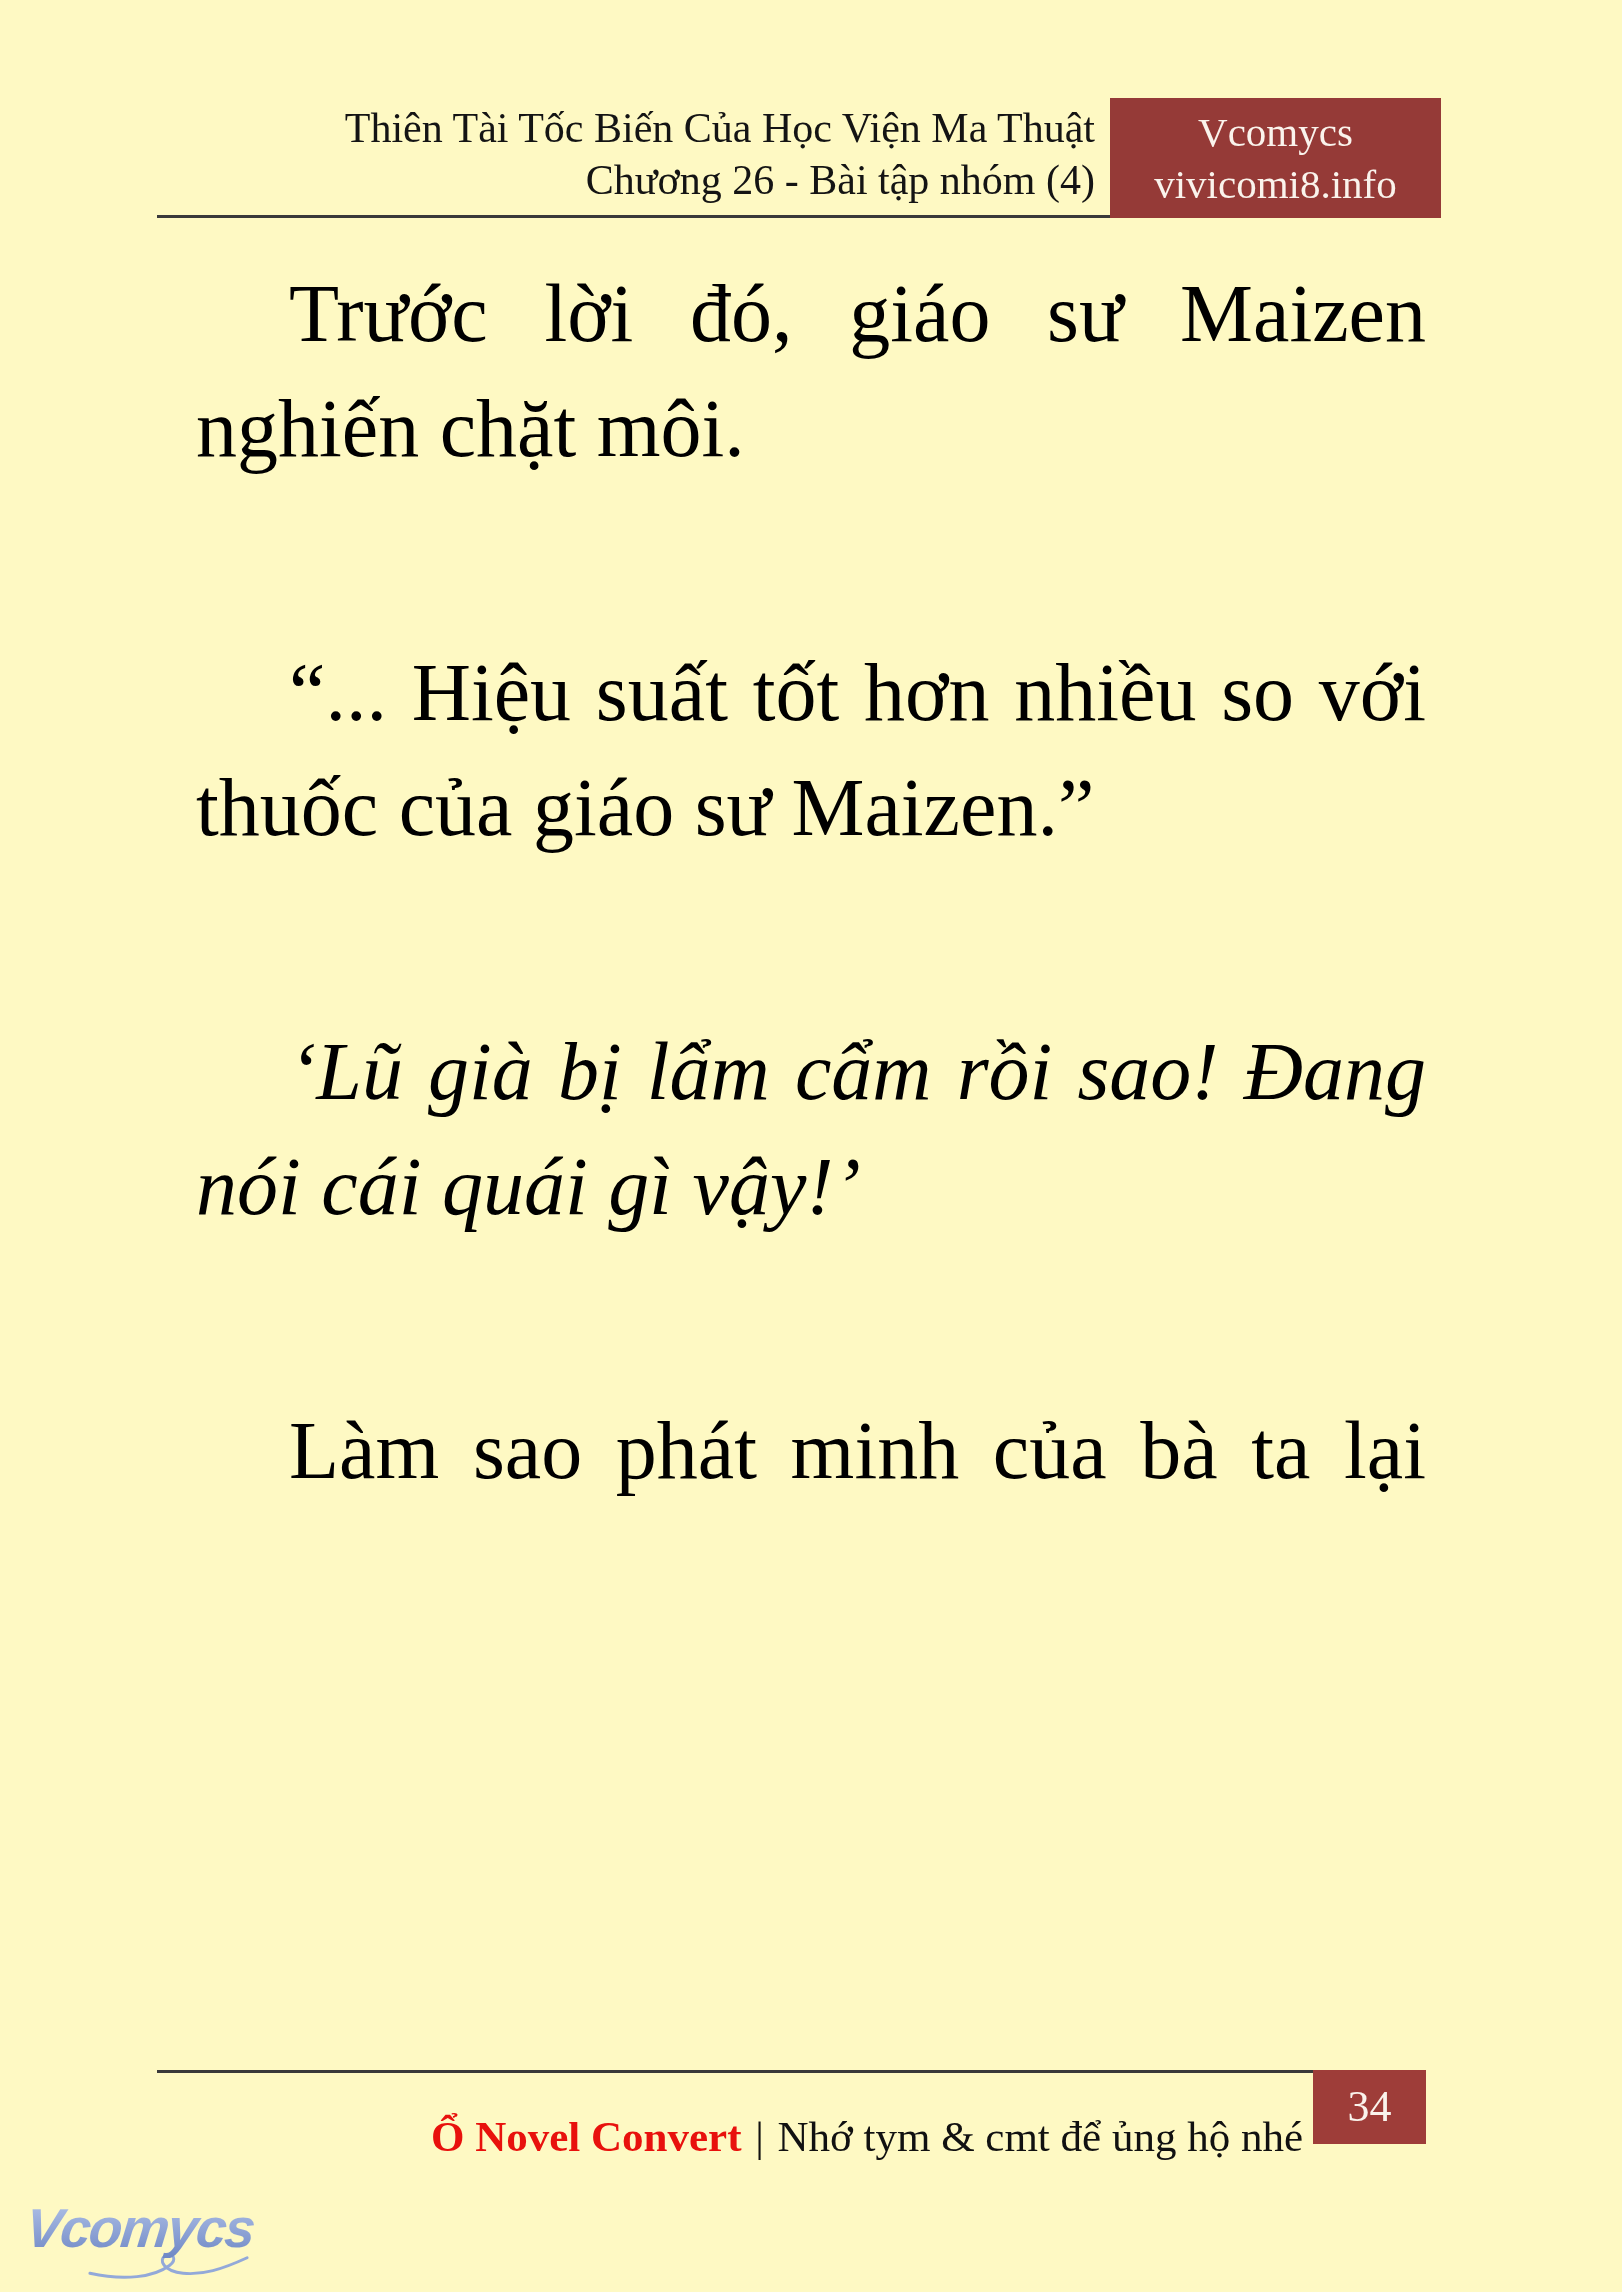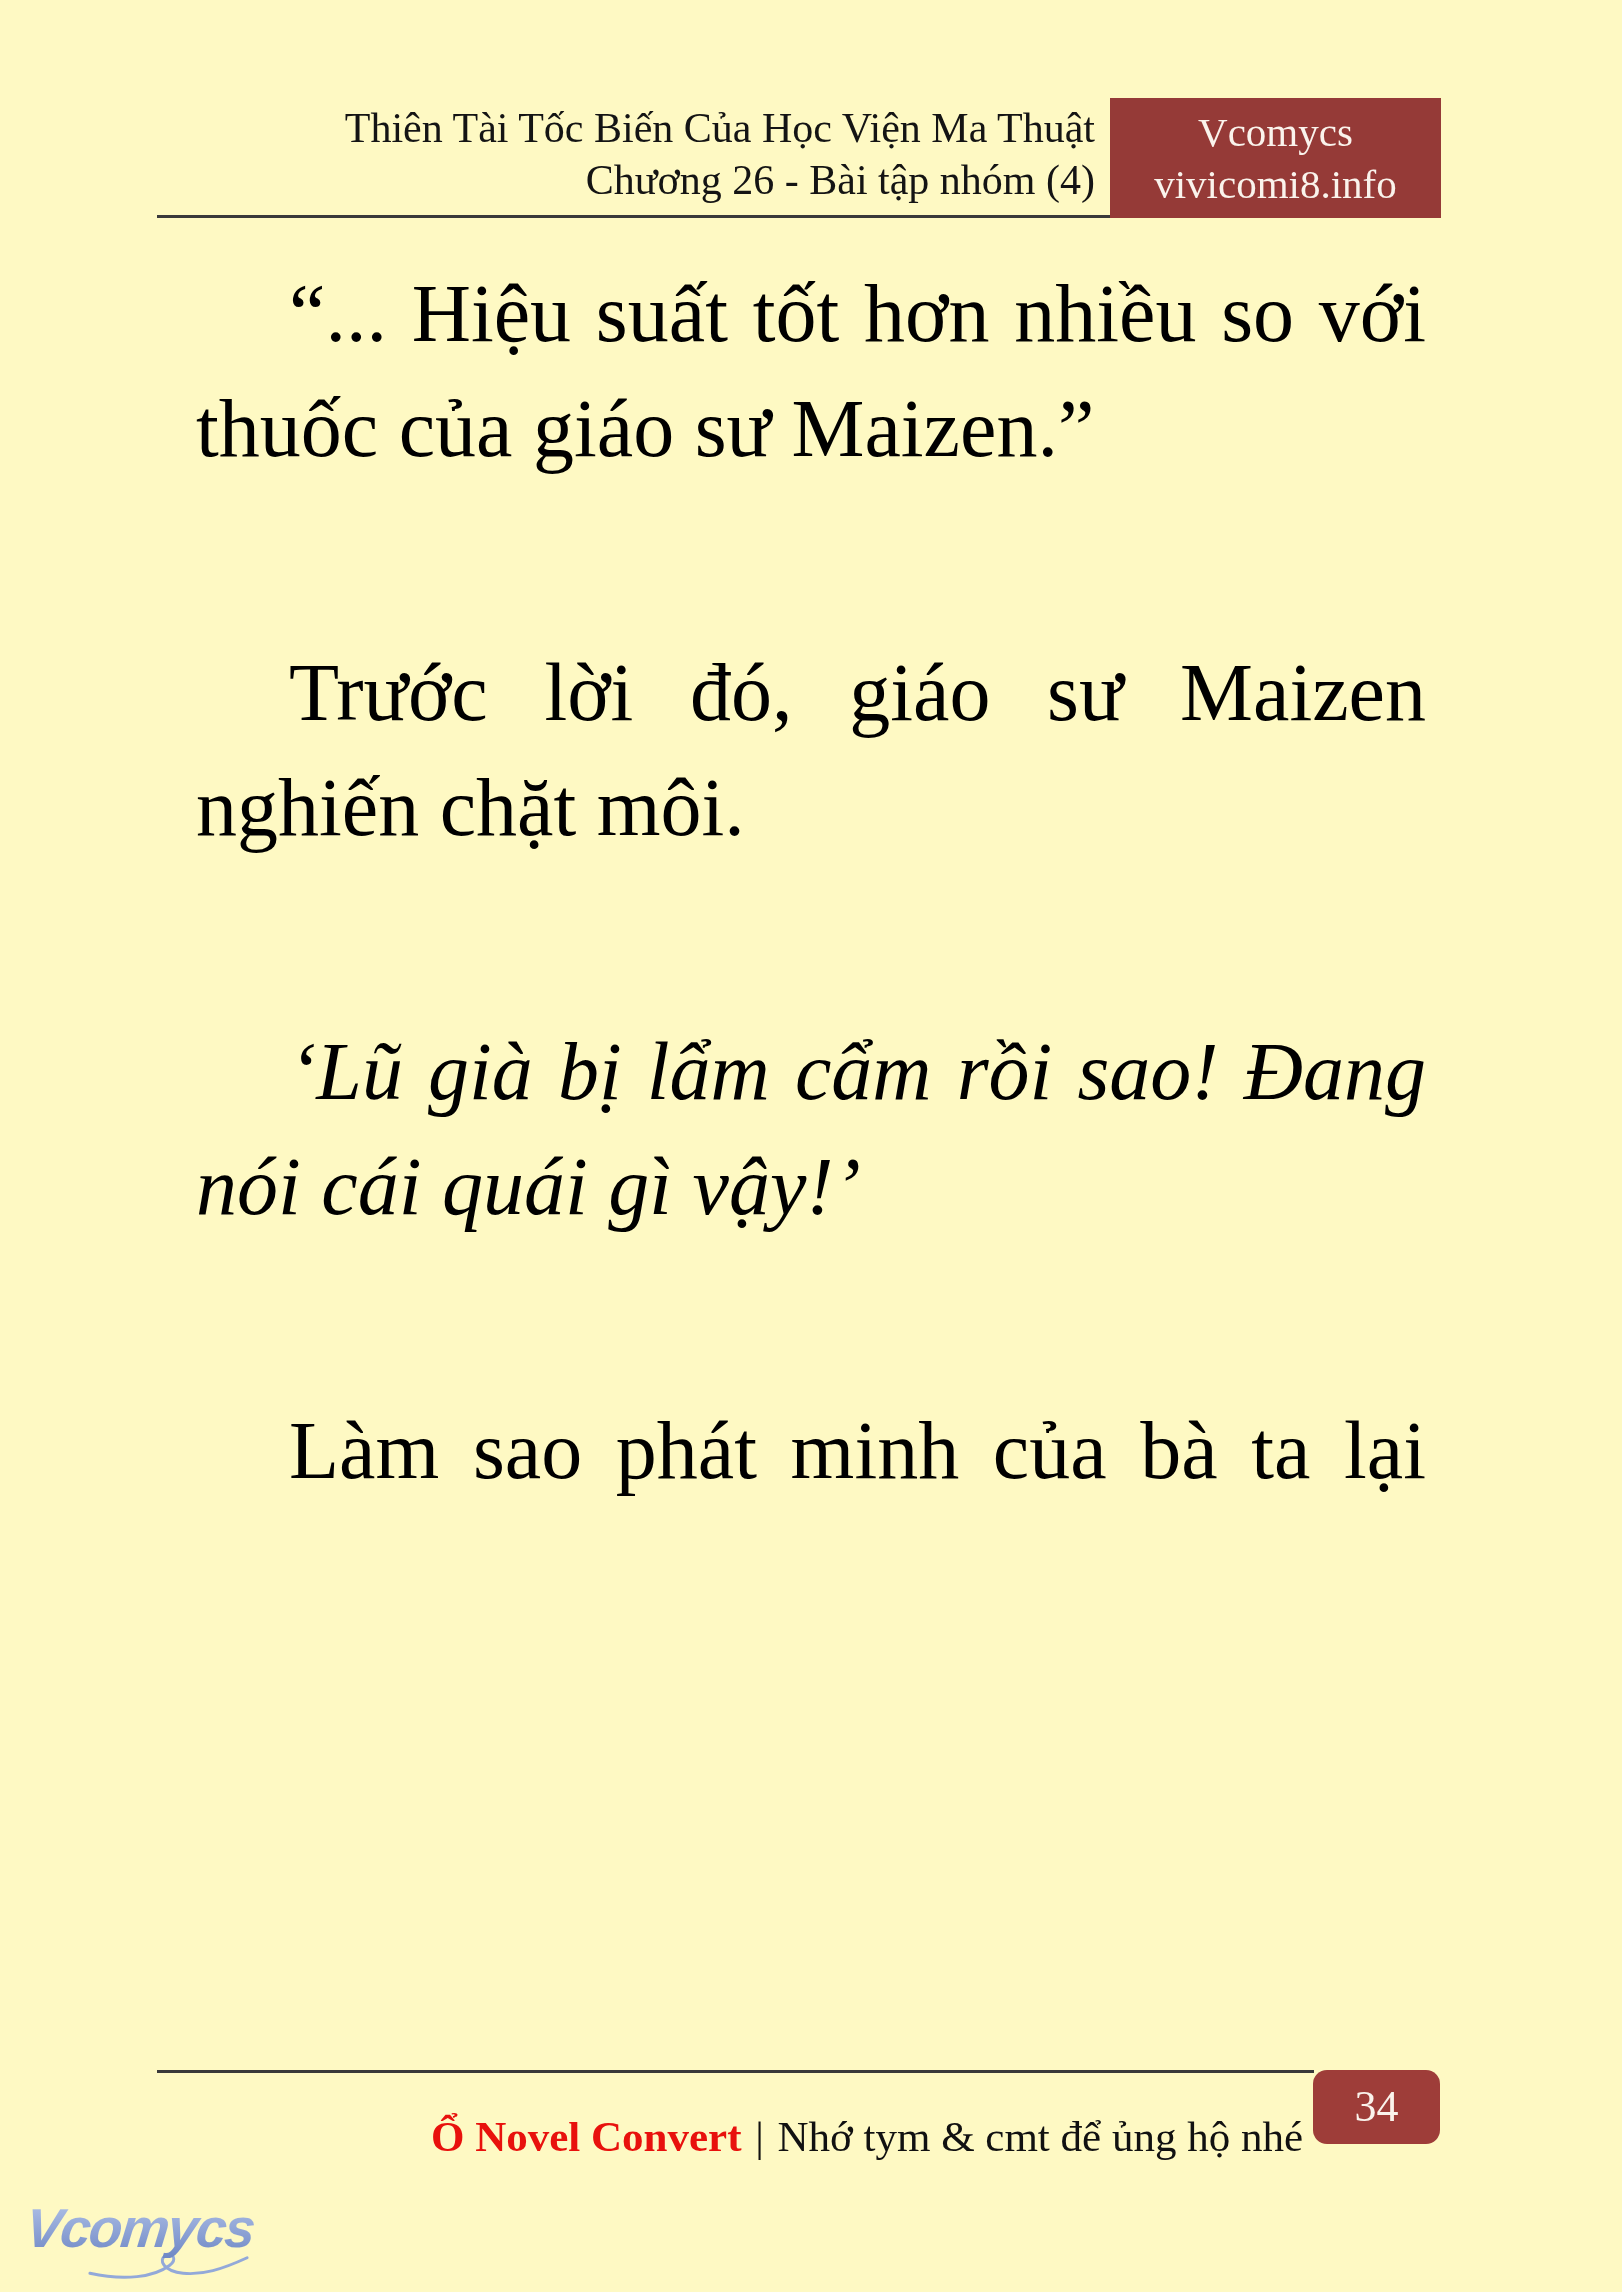--- a/index.html
+++ b/index.html
@@ -57,26 +57,25 @@
     position:absolute; top:2079px; right:319px;
     font-size:43px; line-height:57px;
     white-space:nowrap;
     margin-top:29px;
   }
   .footer-credit .brand { color:var(--brand-red,#e8110d); font-weight:bold; }
   .footer-credit .sep { color:#111; font-weight:normal; margin:0 13.7px; }
   .footer-credit .note { color:#111; }
   .footer-box {
     position:absolute; left:1313px; top:2070px;
-    width:127px; height:74px;
+    width:113px; height:74px;
     background:var(--page-box-bg,#9e3d39);
     color:var(--badge-text,#faf3ec);
     font-size:44px; line-height:74px;
     text-align:center;
-    border-radius:14px;
   }
 
   
   .watermark {
     position:absolute; left:25.5px; top:2199px;
     width:255px;
   }
   .watermark .wm-text {
     display:inline-block;
     font-family:"Liberation Sans","DejaVu Sans",sans-serif;
@@ -100,26 +99,26 @@
     <div>Thiên Tài Tốc Biến Của Học Viện Ma Thuật</div>
     <div>Chương 26 - Bài tập nhóm (4)</div>
   </div>
   <div class="header-badge">
     <div>Vcomycs</div>
     <div>vivicomi8.info</div>
   </div>
 
   <div class="body-text">
       <div class="para">
+        <div class="line first">Trước lời đó, giáo sư Maizen</div>
+        <div class="line last">nghiến chặt môi.</div>
+      </div>
+      <div class="para">
         <div class="line first">“... Hiệu suất tốt hơn nhiều so với</div>
         <div class="line last">thuốc của giáo sư Maizen.”</div>
-      </div>
-      <div class="para">
-        <div class="line first">Trước lời đó, giáo sư Maizen</div>
-        <div class="line last">nghiến chặt môi.</div>
       </div>
       <div class="para italic">
         <div class="line first">‘Lũ già bị lẩm cẩm rồi sao! Đang</div>
         <div class="line last">nói cái quái gì vậy!’</div>
       </div>
       <div class="para">
         <div class="line first">Làm sao phát minh của bà ta lại</div>
       </div>
     </div>
 

